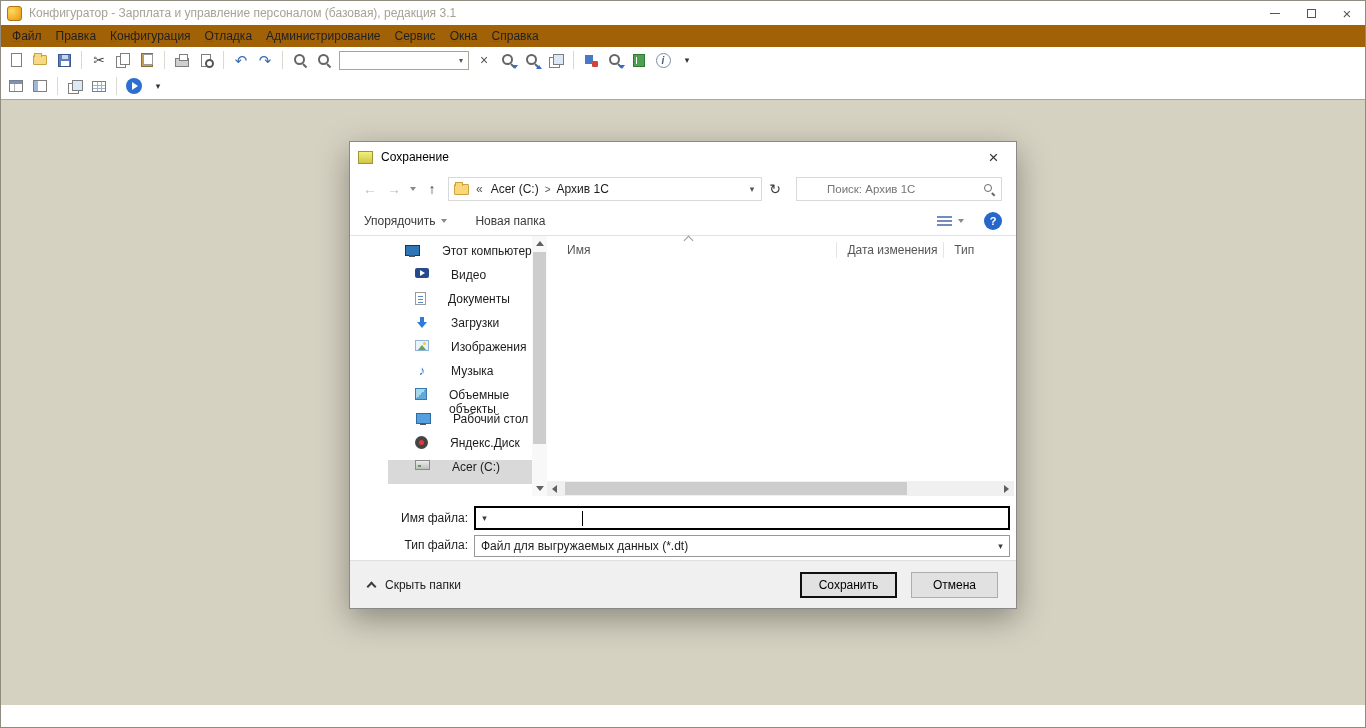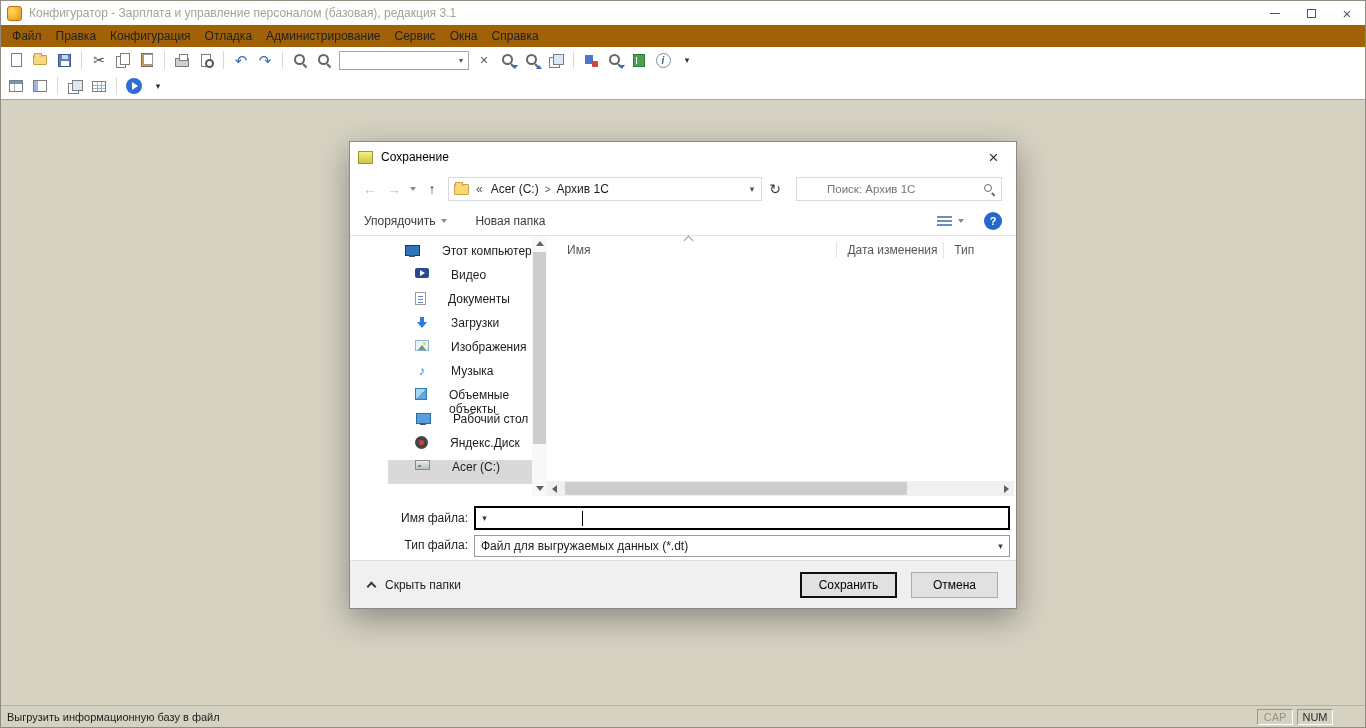--- a/index.html
+++ b/index.html
@@ -466,21 +466,14 @@
     <div class="dlg-footer">
       <span class="hide-folders">
         <span class="chev-up"></span>
         <span>Скрыть папки</span>
       </span>
       <button class="btn btn-save">Сохранить</button>
       <button class="btn btn-cancel">Отмена</button>
     </div>
   </div>
 
-  <div class="statusbar">
-    <span class="sb-text">Выгрузить информационную базу в файл</span>
-    <span class="sb-spacer"></span>
-    <span class="sb-box sb-cap">CAP</span>
-    <span class="sb-box sb-num">NUM</span>
-    <span class="sb-grip"></span>
-  </div>
 
 </div>
 
 </body></html>

